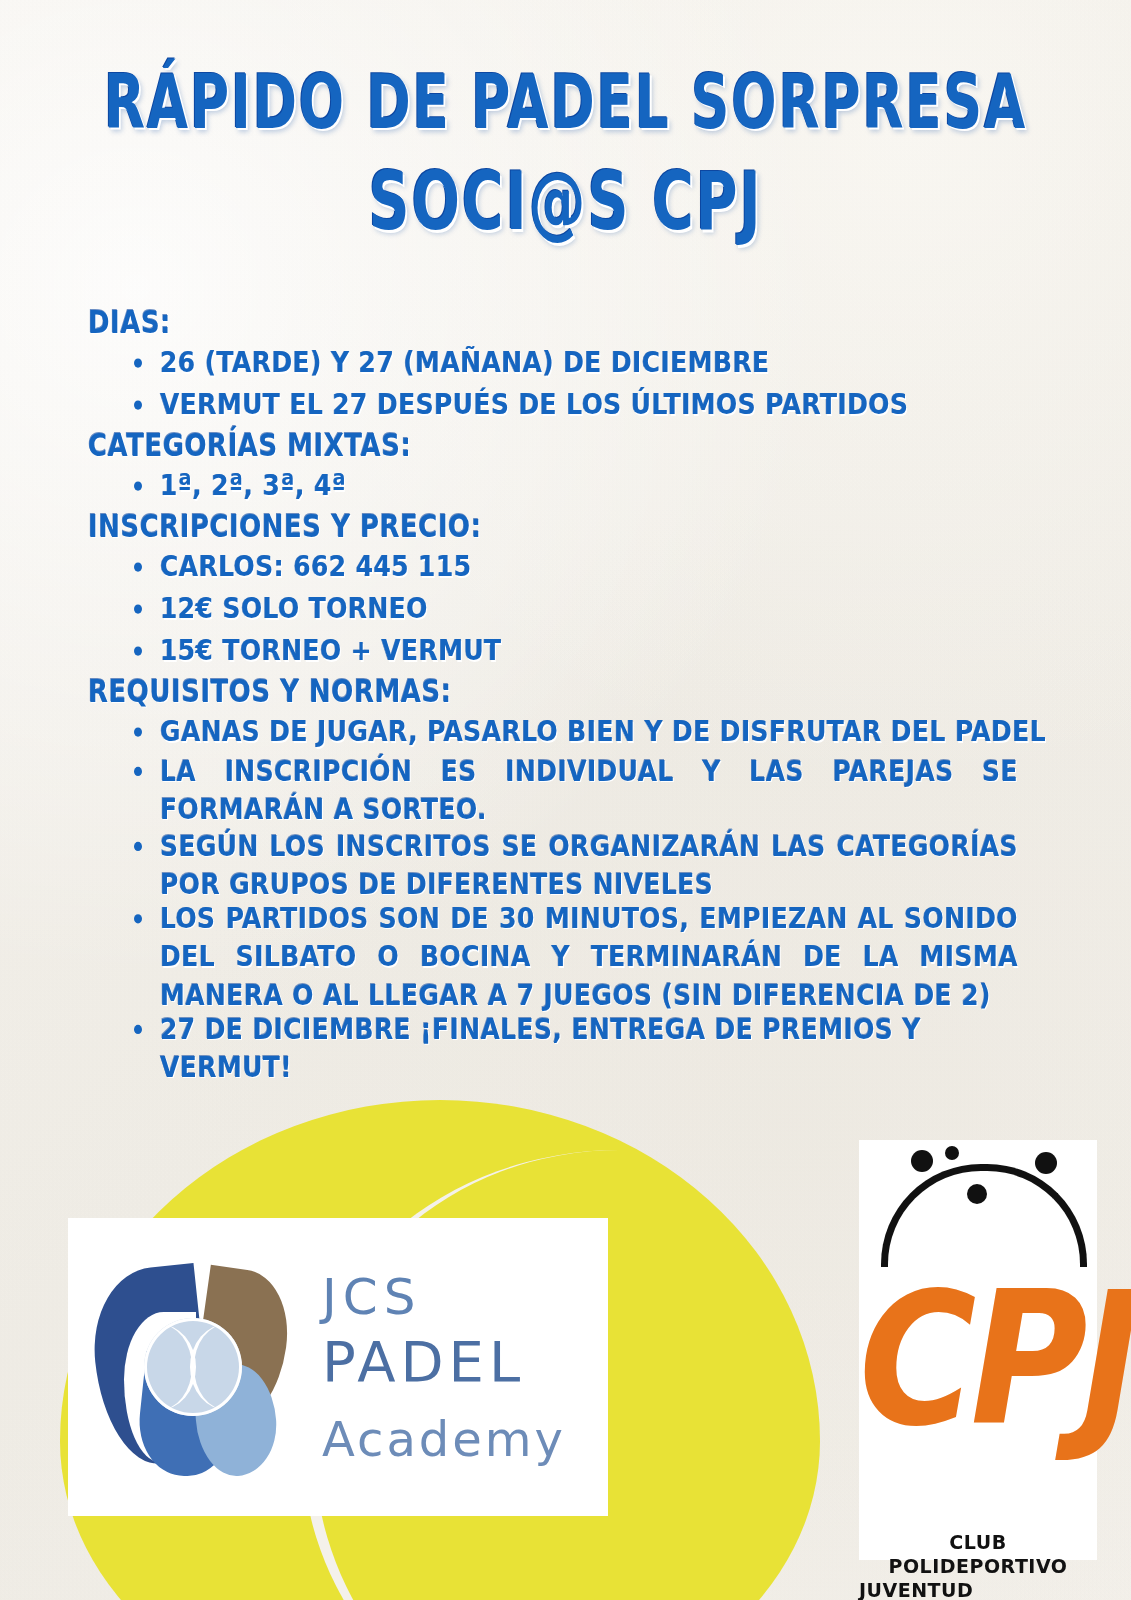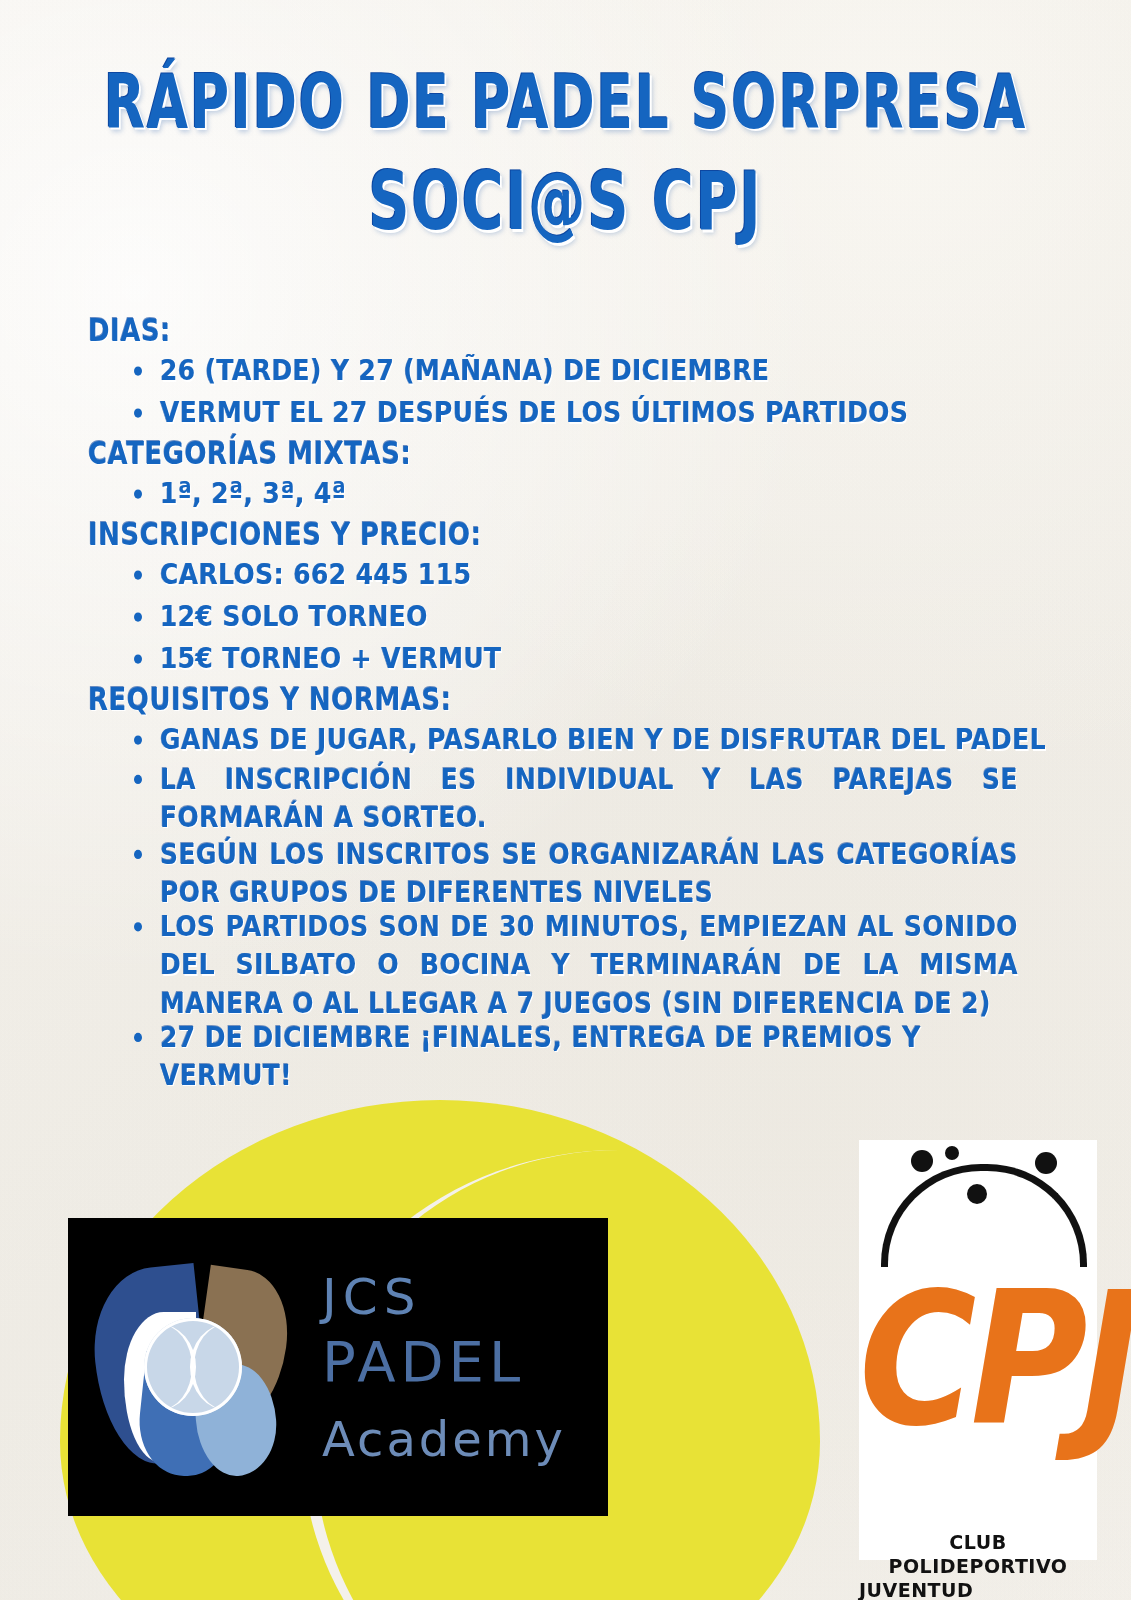--- a/index.html
+++ b/index.html
@@ -71,21 +71,21 @@
   }
   .title-line2 {
     font-size: 62px;
     line-height: 72px;
     margin-top: 30px;
   }
 
   
   .content {
     position: absolute;
-    top: 308px;
+    top: 300px;
     left: 88px;
     width: 960px;
     z-index: 5;
   }
   .section-head {
     font-family: "DejaVu Sans", sans-serif;
     font-weight: bold;
     font-size: 26px;
     color: #1565c0;
     text-transform: uppercase;
@@ -152,21 +152,21 @@
     z-index: 2;
   }
 
   
   .jcs-card {
     position: absolute;
     left: 68px;
     top: 1218px;
     width: 540px;
     height: 298px;
-    background: #000000;
+    background: #ffffff;
     z-index: 4;
     display: flex;
     align-items: center;
   }
   .jcs-mark {
     width: 220px;
     height: 230px;
     position: relative;
     margin-left: 14px;
     flex: none;

